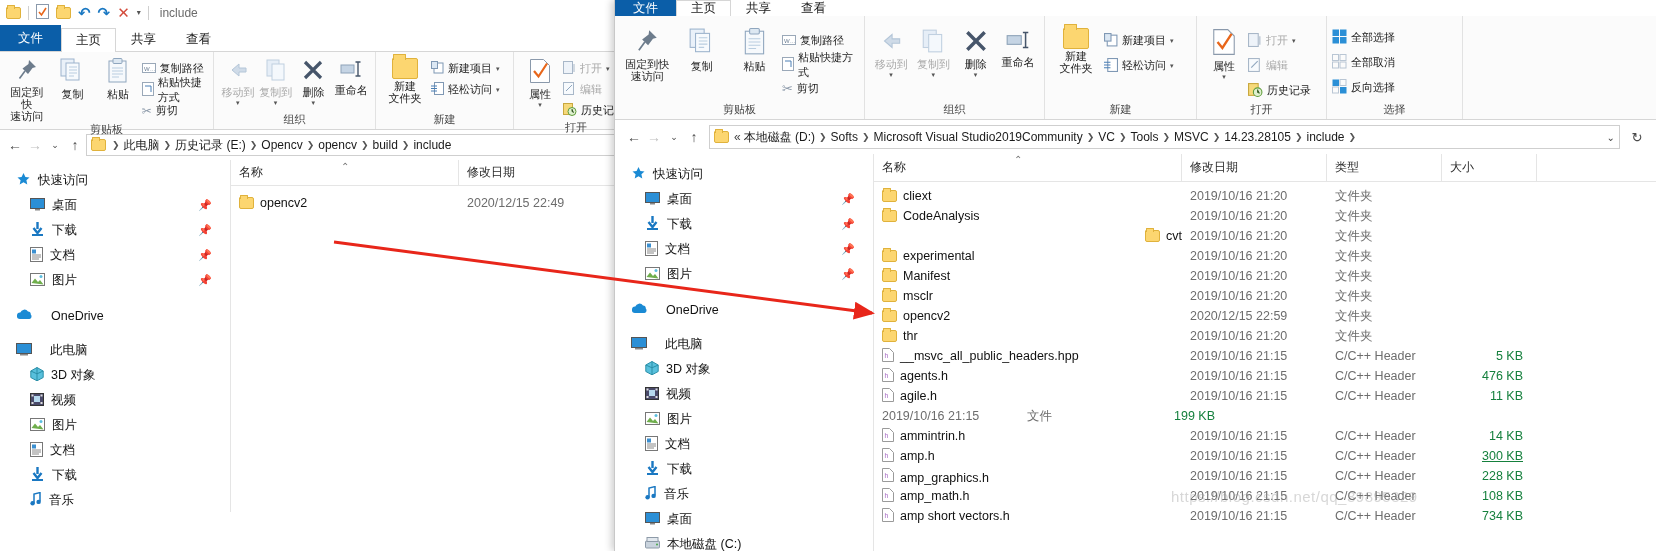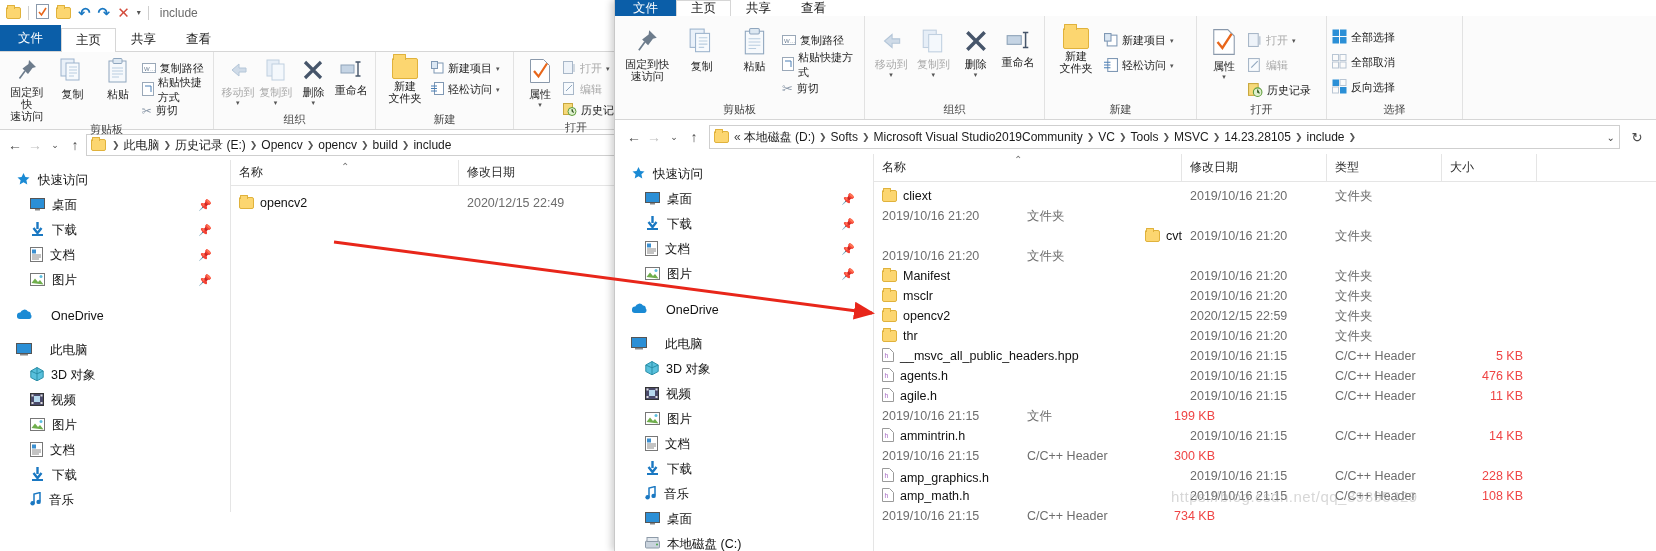--- a/index.html
+++ b/index.html
@@ -74,21 +74,21 @@
 
   .listpane { flex:1; position:relative; }
   .colhead { height:26px; display:flex; align-items:center; border-bottom:1px solid #e5e5e5;
              font-size:12px; color:#2a2a2a; position:relative; }
   .colhead .c { height:26px; display:flex; align-items:center; padding-left:8px;
                 border-right:1px solid #e5e5e5; }
   .sortmark { position:absolute; top:-4px; font-size:10px; color:#777; }
   .frow { height:20px; display:flex; align-items:center; font-size:12.5px; color:#111; }
   .frow .cname { display:flex; align-items:center; gap:6px; padding-left:8px; }
   .frow .cdate, .frow .ctype { color:#6d6d6d; padding-left:8px; }
-  .frow .csize { color:#ef4444; text-align:right; padding-right:14px; }
+  .frow .csize { color:#15803d; text-align:right; padding-right:14px; }
 
   
   #front-window { left:614px; top:0; width:1042px; height:551px;
                   box-shadow:-3px 0 7px rgba(0,0,0,.18); border-left:1px solid #c8c8c8; }
 
   
   #arrow-annotation { position:absolute; left:0; top:0; width:1656px; height:551px;
                       pointer-events:none; }
 
   .watermark { position:absolute; font-size:15px; color:rgba(150,150,150,.38);
@@ -848,36 +848,44 @@
           <div class="cname" style="width:308px;">
             <span class="ic folder-ic"></span>
             <span>cliext</span>
           </div>
           <div class="cdate" style="width:145px;">2019/10/16 21:20</div>
           <div class="ctype" style="width:115px;">文件夹</div>
           <div class="csize" style="width:95px;"></div>
         </div>
 
         <div class="frow">
+          <div class="cname" style="width:308px;">
+            <span class="ic folder-ic"></span>
+            <span>CodeAnalysis</span>
+          </div>
           <div class="cdate" style="width:145px;">2019/10/16 21:20</div>
           <div class="ctype" style="width:115px;">文件夹</div>
           <div class="csize" style="width:95px;"></div>
         </div>
 
         <div class="frow">
           <div class="cname" style="width:308px;justify-content:flex-end;">
             <span class="ic folder-ic"></span>
             <span>cvt</span>
           </div>
           <div class="cdate" style="width:145px;">2019/10/16 21:20</div>
           <div class="ctype" style="width:115px;">文件夹</div>
           <div class="csize" style="width:95px;"></div>
         </div>
 
         <div class="frow">
+          <div class="cname" style="width:308px;">
+            <span class="ic folder-ic"></span>
+            <span>experimental</span>
+          </div>
           <div class="cdate" style="width:145px;">2019/10/16 21:20</div>
           <div class="ctype" style="width:115px;">文件夹</div>
           <div class="csize" style="width:95px;"></div>
         </div>
 
         <div class="frow">
           <div class="cname" style="width:308px;">
             <span class="ic folder-ic"></span>
             <span>Manifest</span>
           </div>
@@ -968,23 +976,30 @@
                   <text x="2.5" y="10" font-size="6.5" fill="#a05ec0">h</text>
                 </svg></span>
             <span>ammintrin.h</span>
           </div>
           <div class="cdate" style="width:145px;">2019/10/16 21:15</div>
           <div class="ctype" style="width:115px;">C/C++ Header</div>
           <div class="csize" style="width:95px;">14 KB</div>
         </div>
 
         <div class="frow">
+          <div class="cname" style="width:308px;">
+            <span><svg width="12" height="14" viewBox="0 0 12 14">
+                  <path d="M0.5 0.5 h7 l4 4 v9 h-11 z" fill="#fff" stroke="#9a9a9a"></path>
+                  <text x="2.5" y="10" font-size="6.5" fill="#a05ec0">h</text>
+                </svg></span>
+            <span>amp.h</span>
+          </div>
           <div class="cdate" style="width:145px;">2019/10/16 21:15</div>
           <div class="ctype" style="width:115px;">C/C++ Header</div>
-          <div class="csize" style="width:95px;">300 KB</div>
+          <div class="csize" style="width:95px;text-decoration:underline;">300 KB</div>
         </div>
 
         <div class="frow">
           <div class="cname" style="width:308px;align-items:flex-end;">
             <span><svg width="12" height="14" viewBox="0 0 12 14">
                   <path d="M0.5 0.5 h7 l4 4 v9 h-11 z" fill="#fff" stroke="#9a9a9a"></path>
                   <text x="2.5" y="10" font-size="6.5" fill="#a05ec0">h</text>
                 </svg></span>
             <span>amp_graphics.h</span>
           </div>
@@ -1000,20 +1015,27 @@
                   <text x="2.5" y="10" font-size="6.5" fill="#a05ec0">h</text>
                 </svg></span>
             <span>amp_math.h</span>
           </div>
           <div class="cdate" style="width:145px;">2019/10/16 21:15</div>
           <div class="ctype" style="width:115px;">C/C++ Header</div>
           <div class="csize" style="width:95px;">108 KB</div>
         </div>
 
         <div class="frow">
+          <div class="cname" style="width:308px;">
+            <span><svg width="12" height="14" viewBox="0 0 12 14">
+                  <path d="M0.5 0.5 h7 l4 4 v9 h-11 z" fill="#fff" stroke="#9a9a9a"></path>
+                  <text x="2.5" y="10" font-size="6.5" fill="#a05ec0">h</text>
+                </svg></span>
+            <span>amp short vectors.h</span>
+          </div>
           <div class="cdate" style="width:145px;">2019/10/16 21:15</div>
           <div class="ctype" style="width:115px;">C/C++ Header</div>
           <div class="csize" style="width:95px;">734 KB</div>
         </div>
 
       </div>
     </div>
   </div>
 
   <div class="watermark" style="left:556px; top:488px;">https://blog.csdn.net/qq_39895329</div>

